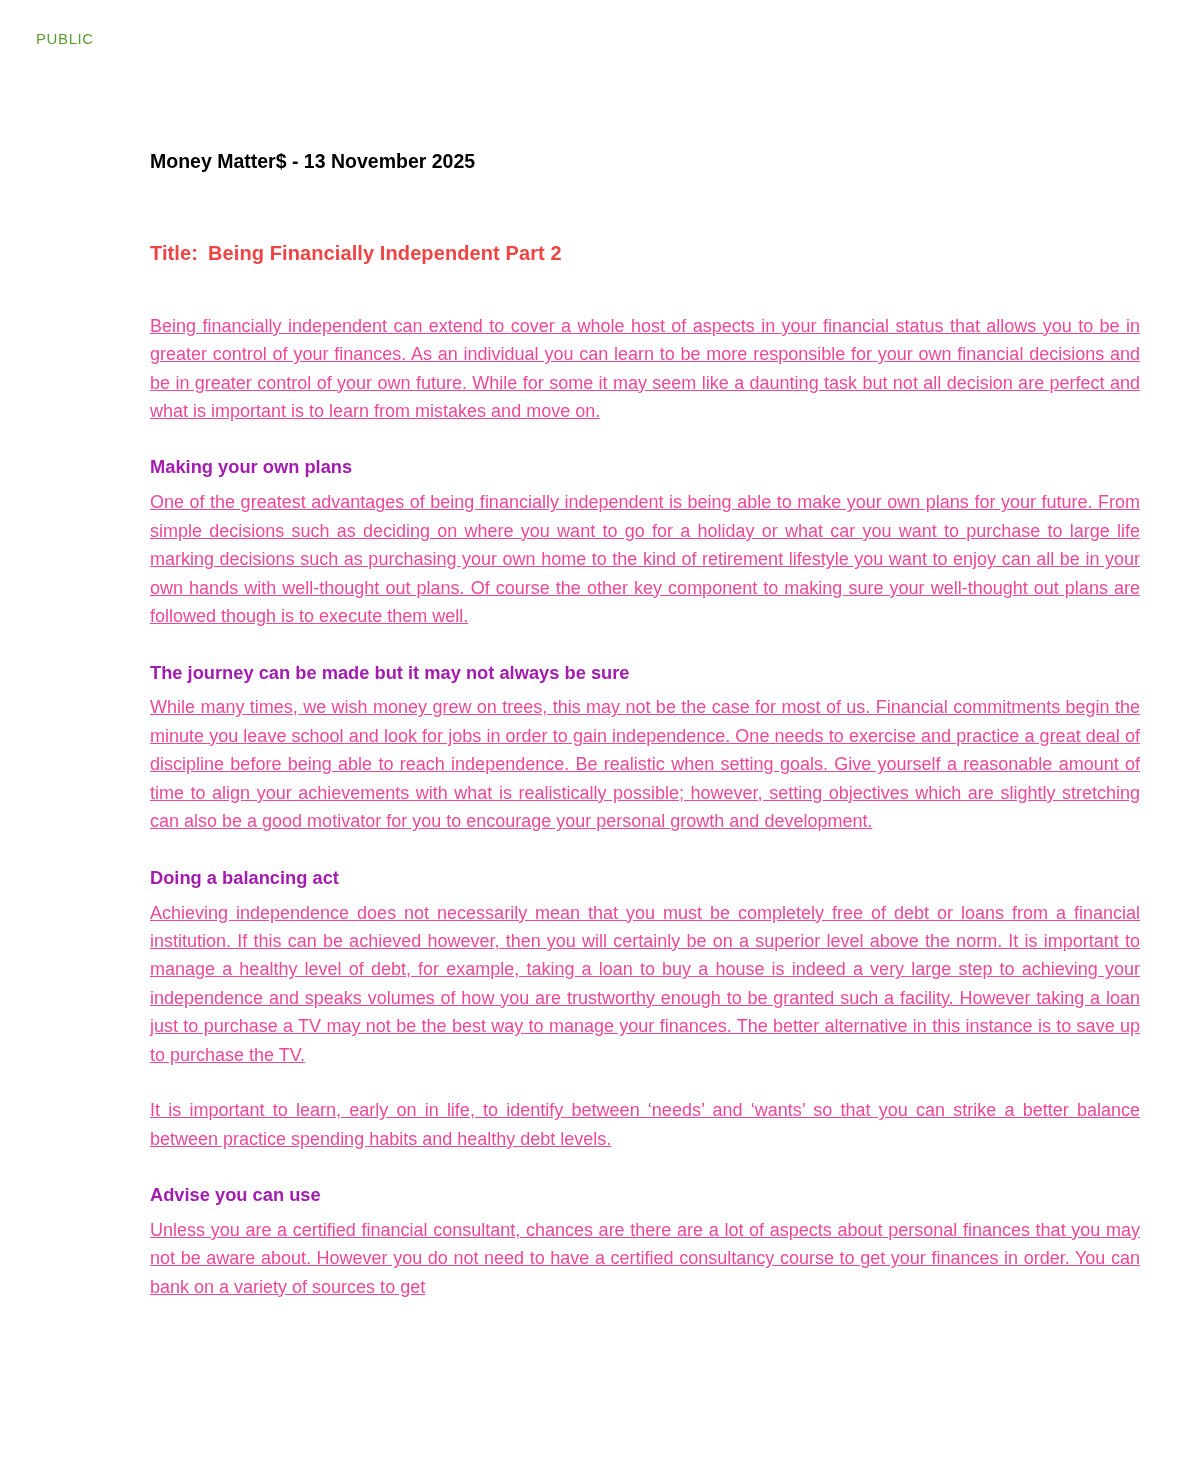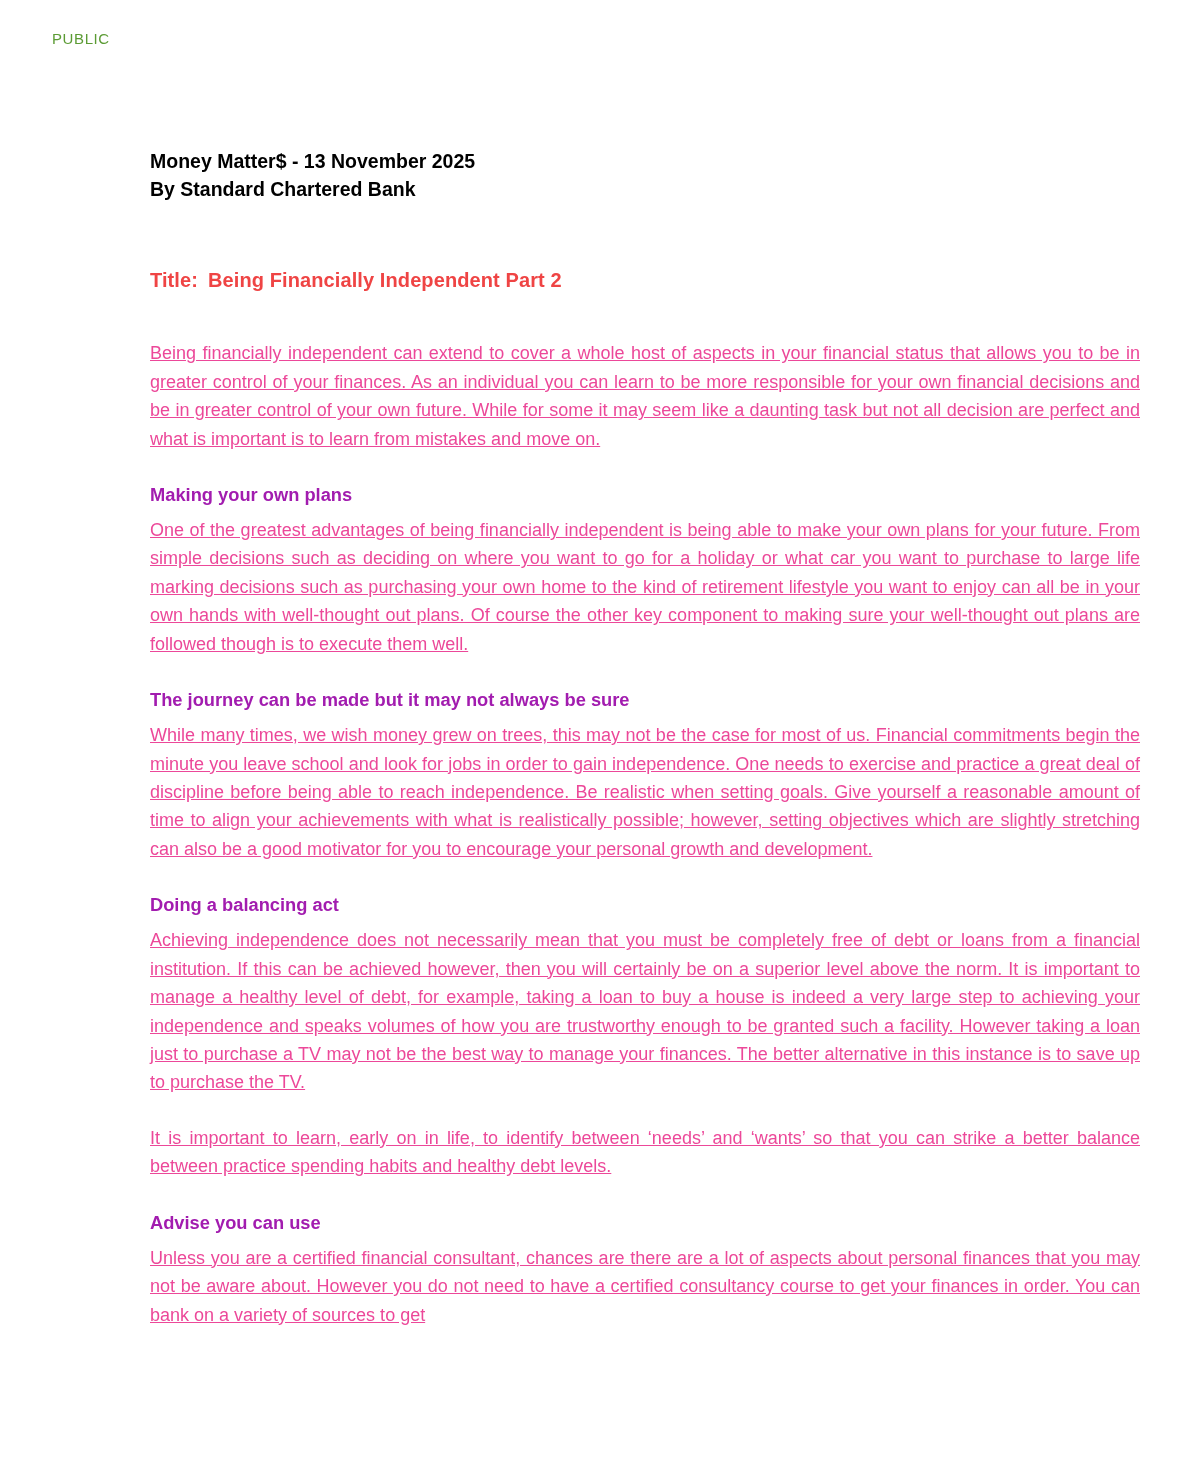--- a/index.html
+++ b/index.html
@@ -16,21 +16,21 @@
   }
   .page {
     width: 1200px;
     min-height: 1483px;
     box-sizing: border-box;
     position: relative;
     background: #ffffff;
   }
   .classification {
     position: absolute;
-    left: 52px;
+    left: 36px;
     top: 30px;
     font-size: 15px;
     letter-spacing: 0.6px;
     color: #5b9b34;
     font-family: "Liberation Sans", sans-serif;
   }
   .content {
     position: absolute;
     left: 150px;
     top: 148px;
@@ -83,21 +83,20 @@
 <body>
 
 <div class="page">
 
   <div class="classification">PUBLIC</div>
 
   <div class="content">
 
     <div class="masthead">
       <div>Money Matter$ - 13 November 2025</div>
-      <div>By Standard Chartered Bank</div>
     </div>
 
     <div class="doc-title">
       <span class="title-label">Title:</span><span>Being Financially Independent Part 2</span>
     </div>
 
     <div class="body-block">
 
       <p class="para">Being financially independent can extend to cover a whole host of aspects in your financial status that allows you to be in greater control of your finances.  As an individual you can learn to be more responsible for your own financial decisions and be in greater control of your own future. While for some it may seem like a daunting task but not all decision are perfect and what is important is to learn from mistakes and move on.</p>
 

